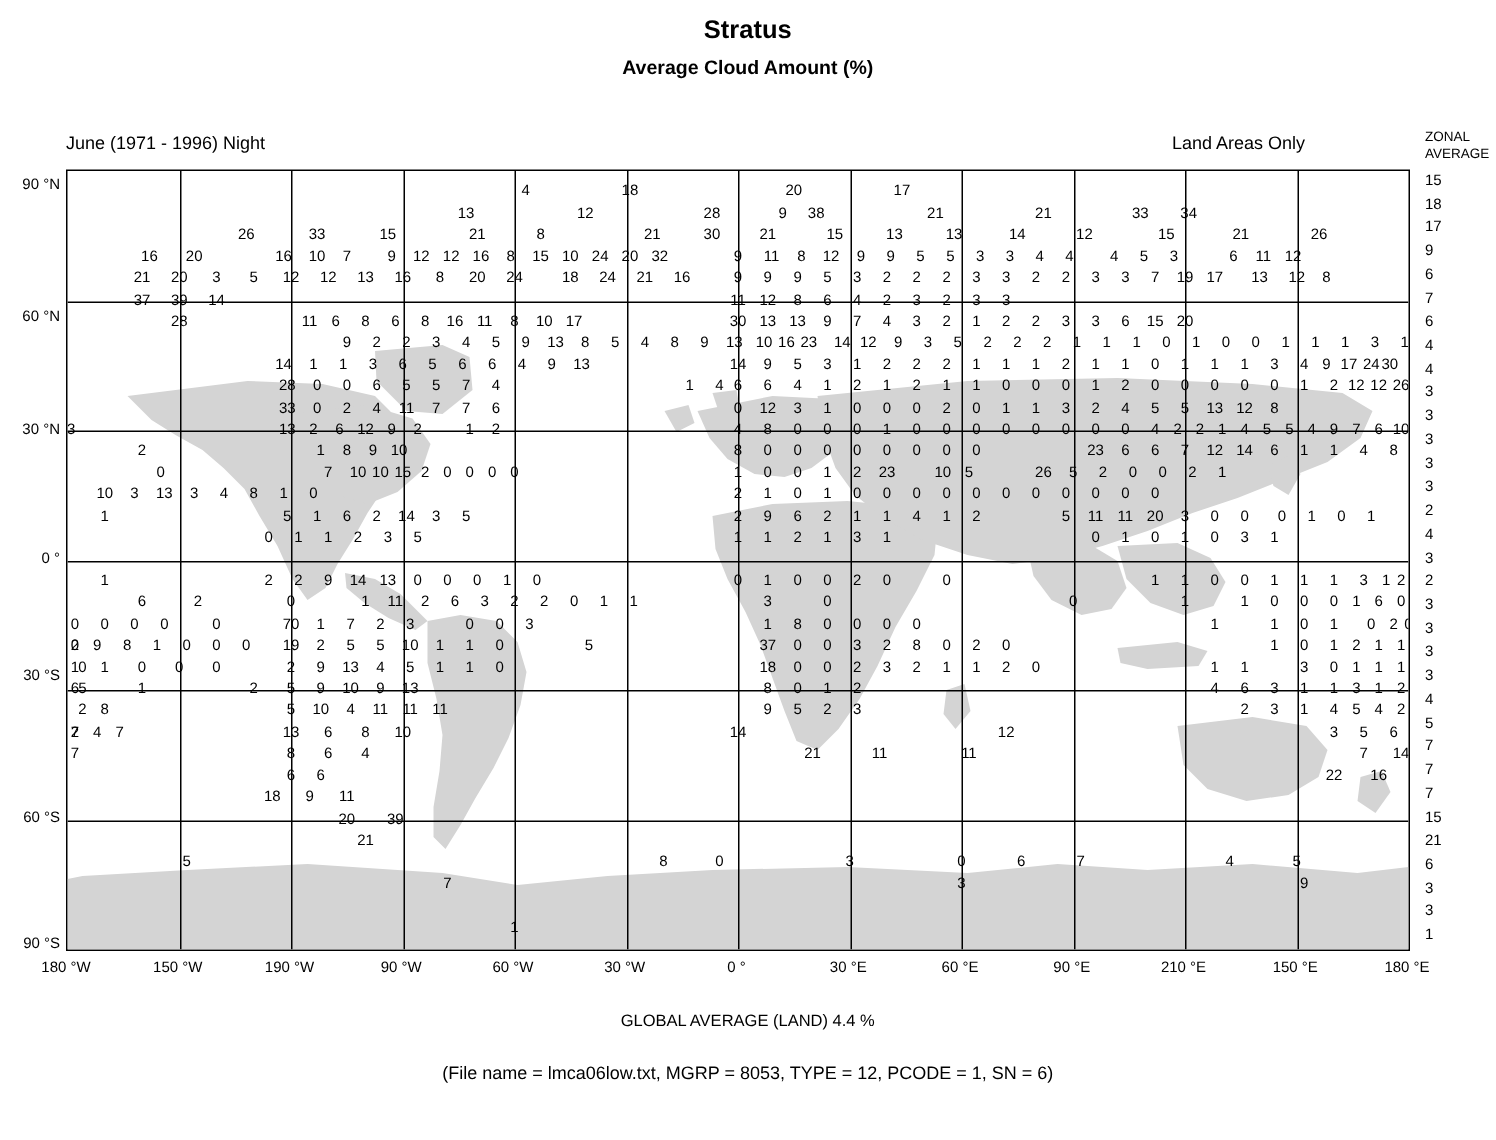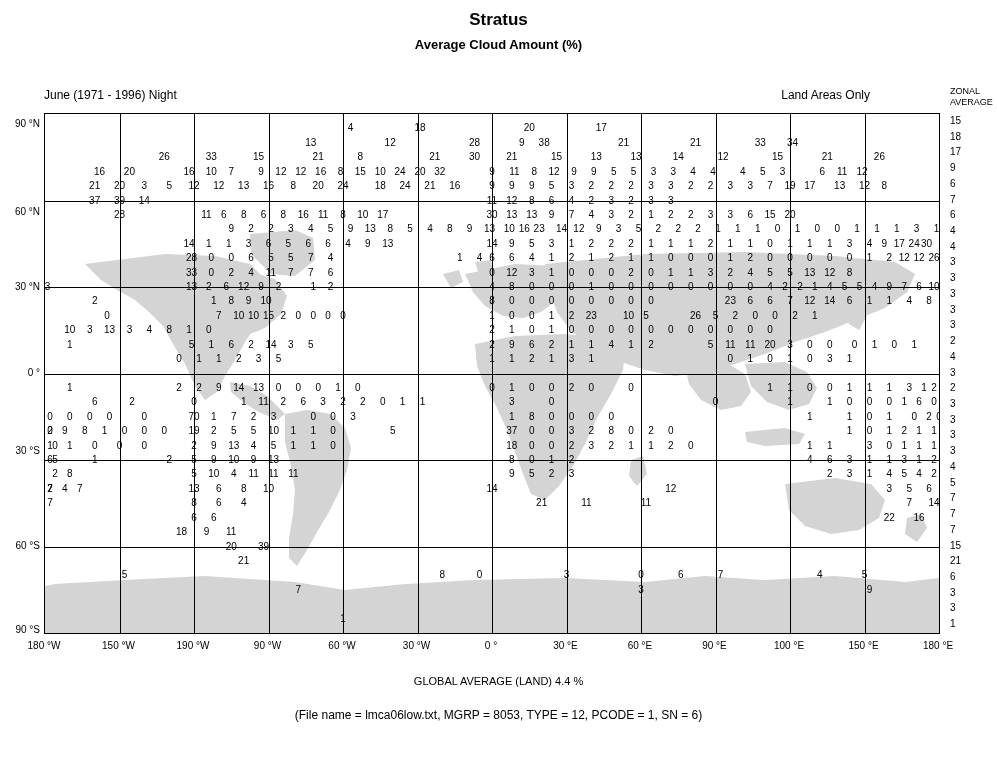--- a/index.html
+++ b/index.html
@@ -792,21 +792,21 @@
 <div class="xlab" style="left: 14px;">180 °W</div>
 <div class="xlab" style="left: 88.5px;">150 °W</div>
 <div class="xlab" style="left: 163px;">190 °W</div>
 <div class="xlab" style="left: 237.5px;">90 °W</div>
 <div class="xlab" style="left: 312px;">60 °W</div>
 <div class="xlab" style="left: 386.5px;">30 °W</div>
 <div class="xlab" style="left: 461px;">0 °</div>
 <div class="xlab" style="left: 535.5px;">30 °E</div>
 <div class="xlab" style="left: 610px;">60 °E</div>
 <div class="xlab" style="left: 684.5px;">90 °E</div>
-<div class="xlab" style="left: 759px;">100 °E</div>
+<div class="xlab" style="left: 759px;">210 °E</div>
 <div class="xlab" style="left: 833.5px;">150 °E</div>
 <div class="xlab" style="left: 908px;">180 °E</div>
 <div class="zonal" style="top: 114.864px;">15</div>
 <div class="zonal" style="top: 130.591px;">18</div>
 <div class="zonal" style="top: 146.318px;">17</div>
 <div class="zonal" style="top: 162.045px;">9</div>
 <div class="zonal" style="top: 177.773px;">6</div>
 <div class="zonal" style="top: 193.5px;">7</div>
 <div class="zonal" style="top: 209.227px;">6</div>
 <div class="zonal" style="top: 224.955px;">4</div>

